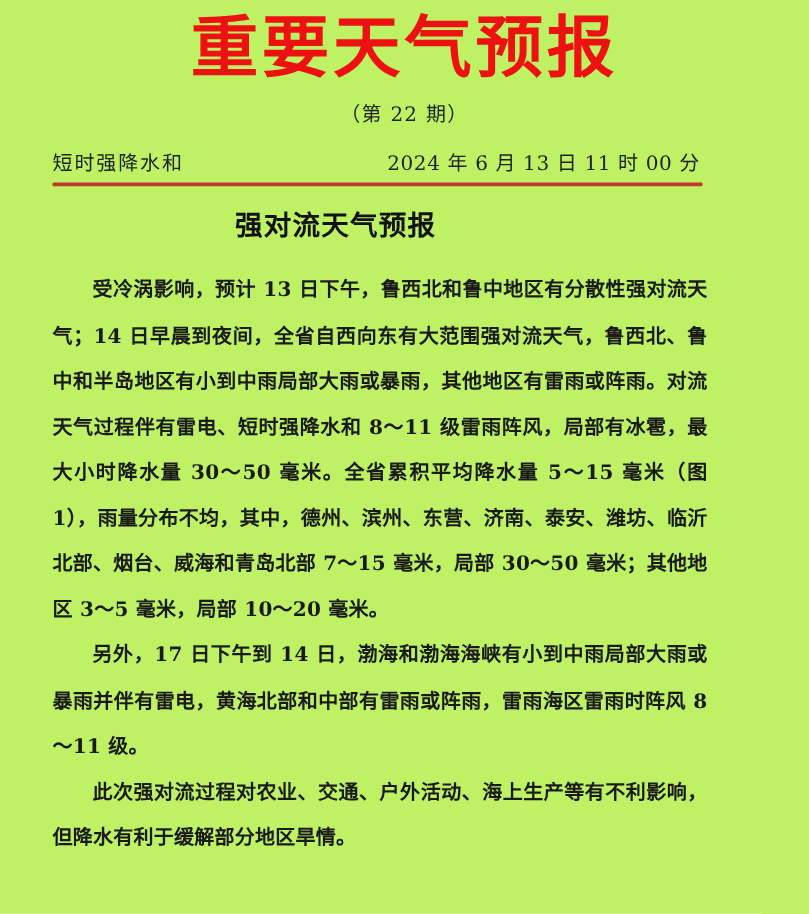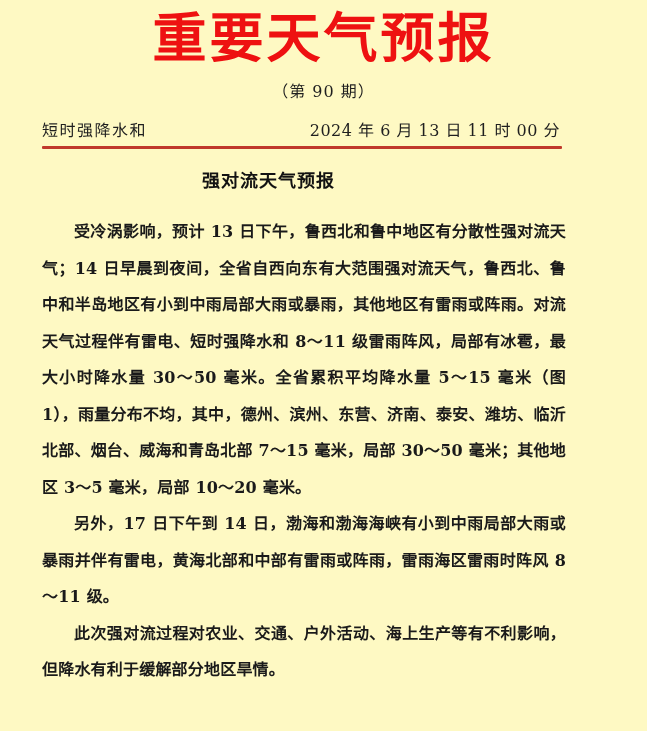--- a/index.html
+++ b/index.html
@@ -14,21 +14,21 @@
     position: relative;
     overflow: hidden;
     font-family: "DejaVu Serif", "Liberation Serif", serif;
     color: #1a1a1a;
     -webkit-font-smoothing: antialiased;
   }
   .page {
     width: 647px;
     height: 731px;
     position: relative;
-    background: #fef9c3;
+    background: #bef264;
     box-sizing: border-box;
   }
 
   
   .masthead-title {
     position: absolute;
     top: 6px;
     left: 0;
     width: 647px;
     text-align: center;
@@ -84,21 +84,21 @@
 
   
   .section-heading {
     position: absolute;
     top: 164px;
     left: 0;
     width: 537px;
     text-align: center;
     font-family: Liberation Sans, sans-serif;
     font-weight: 700;
-    font-size: 18px;
+    font-size: 22px;
     line-height: 34px;
     letter-spacing: 1px;
     color: #121212;
     white-space: nowrap;
   }
 
   
   .body-copy {
     position: absolute;
     top: 214px;
@@ -119,21 +119,21 @@
     font-weight: bold;
   }
 </style>
 </head>
 <body>
 
 <div class="page">
 
   <div class="masthead-title">重要天气预报</div>
 
-  <div class="issue-number">（第 90 期）</div>
+  <div class="issue-number">（第 22 期）</div>
 
   <div class="meta-row">
     <span class="meta-issuer">短时强降水和</span>
     <span class="meta-date">2024 年 6 月 13 日 11 时 00 分</span>
   </div>
 
   <div class="rule"></div>
 
   <div class="section-heading">强对流天气预报</div>
 

